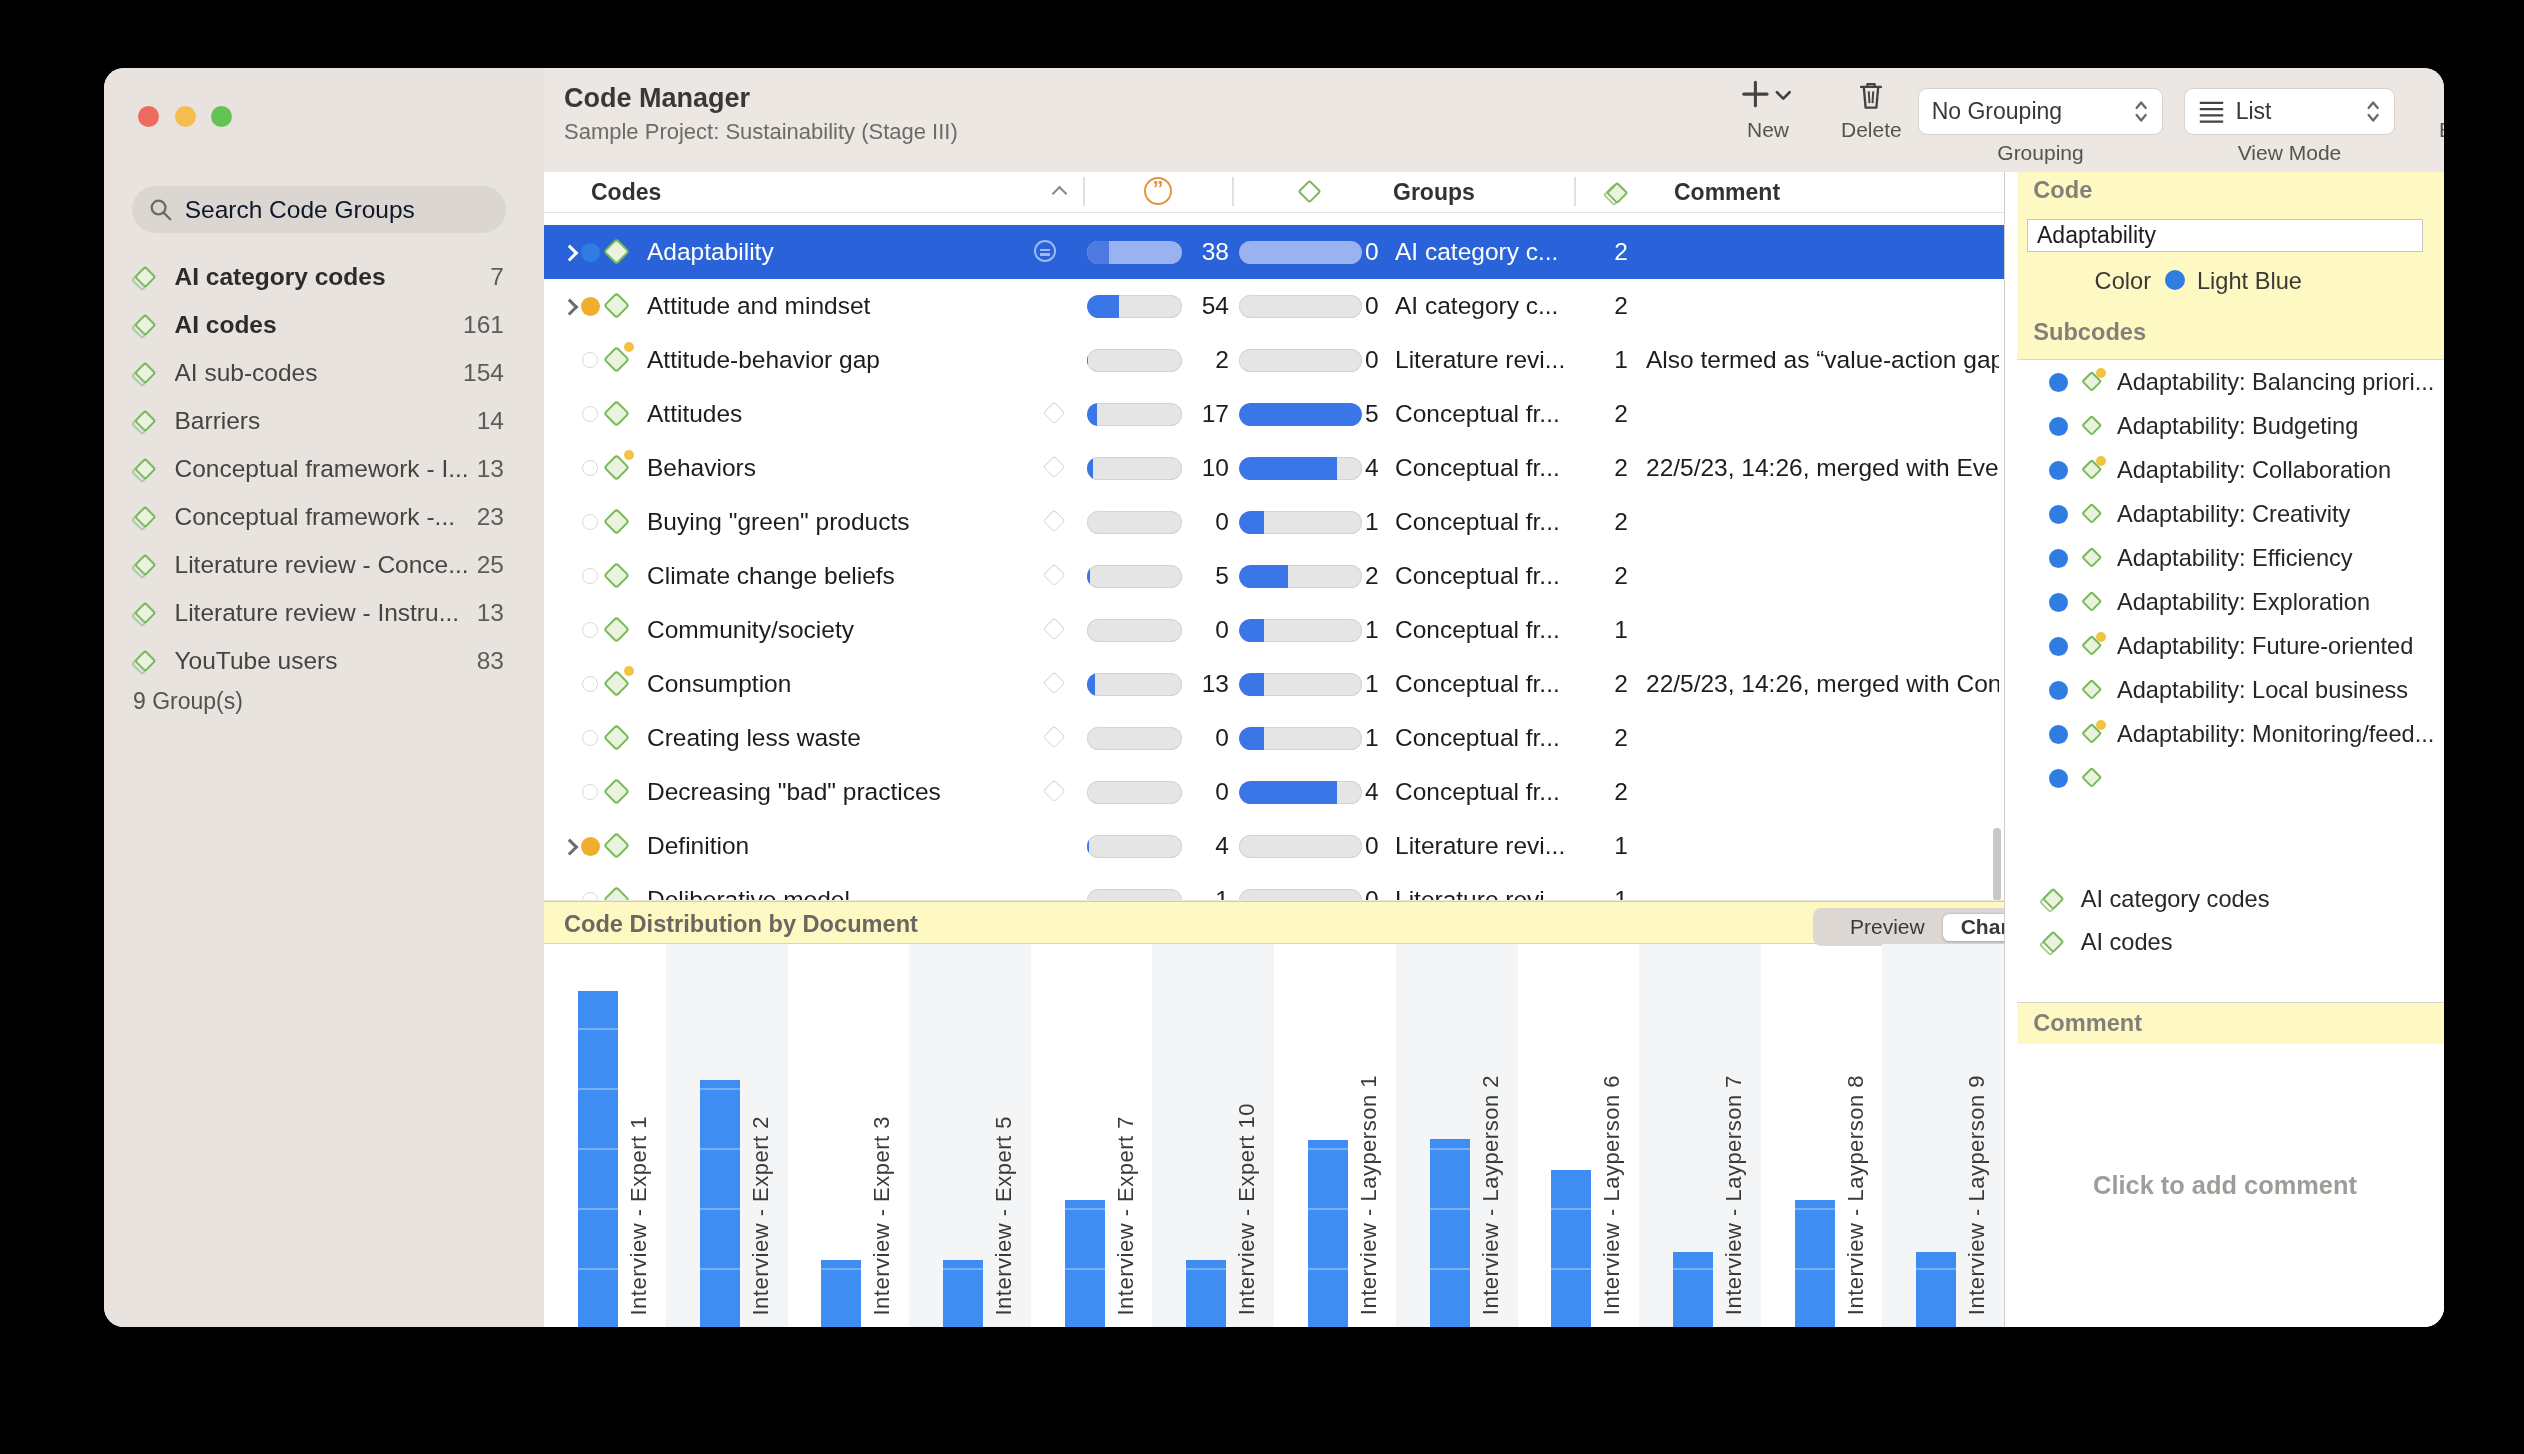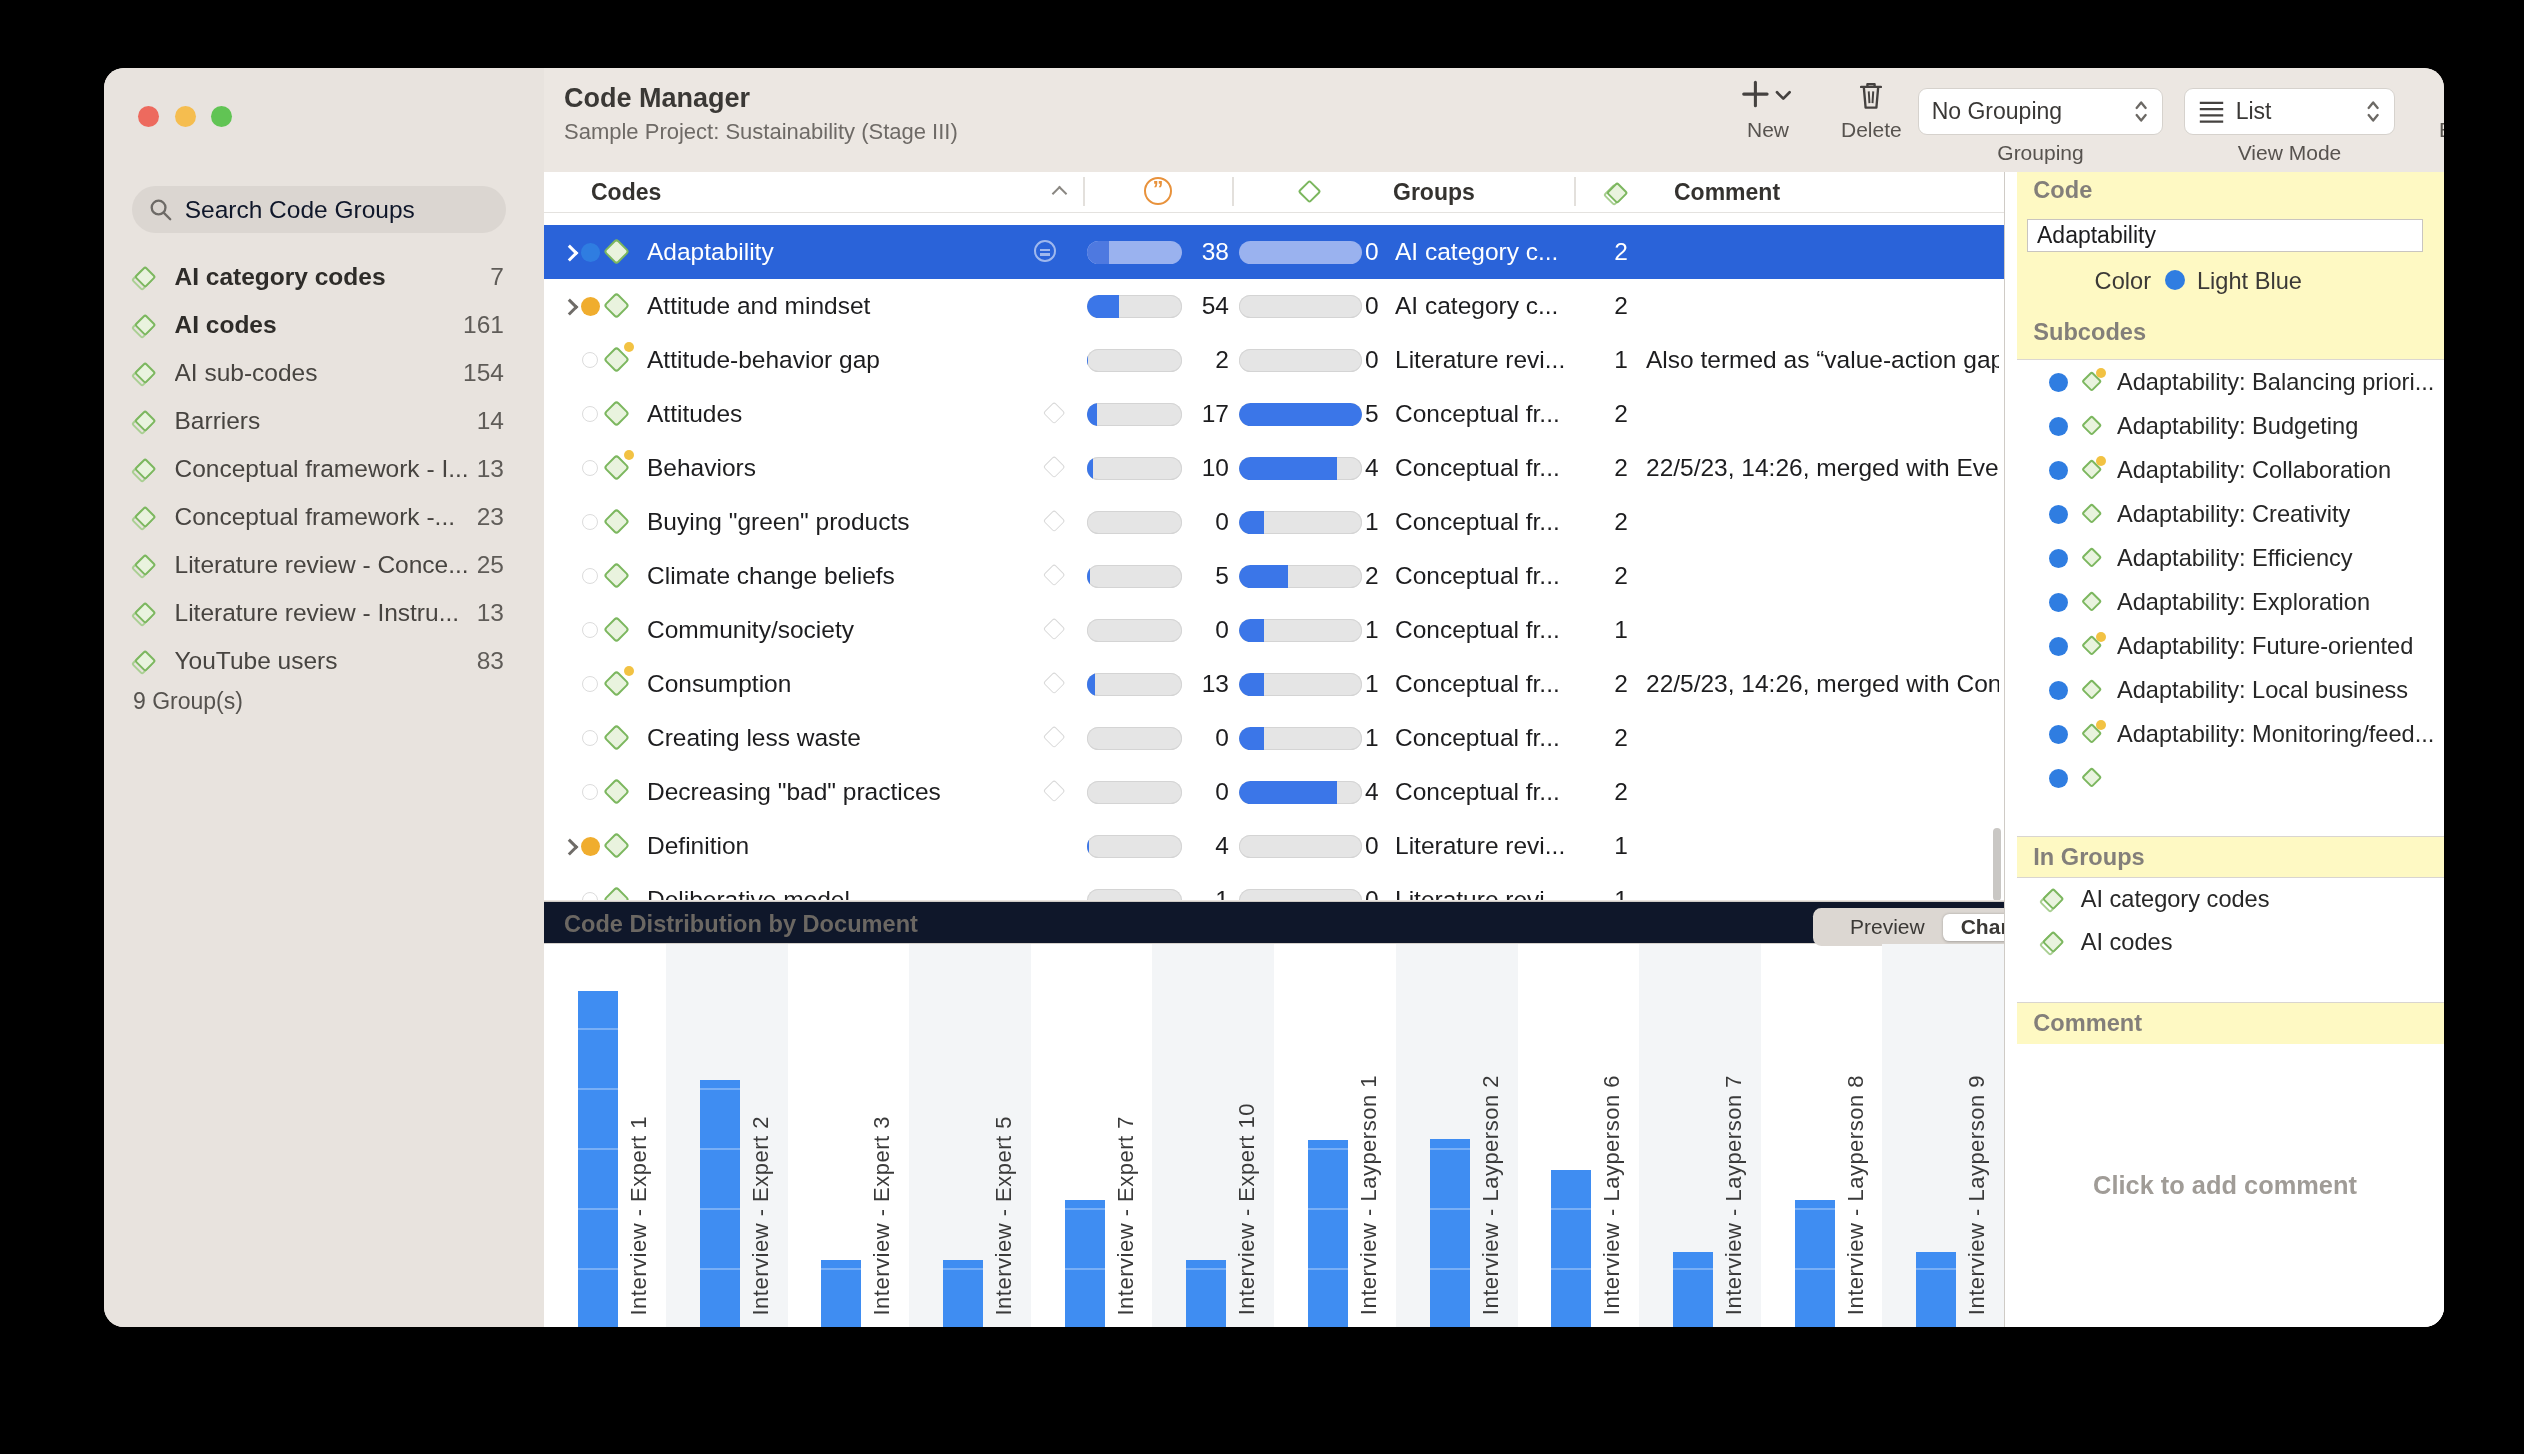--- a/index.html
+++ b/index.html
@@ -80,21 +80,21 @@
   .vthumb{position:absolute;right:2.7px;top:656px;width:8.2px;height:73px;border-radius:4.5px;background:#c9c7c4;}
   
   .qicon{position:relative;width:28px;height:28px;border:2.7px solid #e8923c;border-radius:50%;display:inline-block;}
   .qicon span{position:absolute;left:0;right:0;top:-3.6px;text-align:center;color:#e8923c;font-size:22px;font-weight:bold;}
   .hdiamond{width:17px;height:17px;transform:rotate(45deg);border:2.3px solid #7cb75f;background:#fff;
     border-radius:2.7px;display:inline-block;}
   .sortup{position:absolute;width:11px;height:11px;border-top:2.7px solid #8a8782;border-right:2.7px solid #8a8782;
     transform:rotate(-45deg);top:16.3px;}
   
   .bottompanel{position:absolute;left:440px;top:833px;width:1460px;height:426px;background:#fff;}
-  .bphead{position:absolute;left:0;top:0;width:1460px;height:43px;background:#0f172a;
+  .bphead{position:absolute;left:0;top:0;width:1460px;height:43px;background:#fef9c3;
     border-top:1.8px solid #cfcbc6;border-bottom:1.8px solid #d5d1cc;}
   .bptitle{position:absolute;left:20px;top:9px;font-size:23.6px;font-weight:bold;color:#6b6762;}
   .segctl{position:absolute;left:1269px;top:6.3px;height:31px;background:#dcd7d2;border-radius:8.2px;
     display:flex;align-items:center;padding:19px;}
   .seg{height:27px;border-radius:6.3px;display:flex;align-items:center;padding:0 18px;
     font-size:21px;color:#3b3936;}
   .seg.active{background:#fff;box-shadow:0 0.9px 2.7px rgba(0,0,0,.25);font-weight:bold;}
   .chart{position:absolute;left:0;top:43px;width:1460px;height:384px;overflow:hidden;}
   .ccol{position:absolute;top:0;bottom:0;}
   .ccol.alt{background:#f3f5f7;}
@@ -643,23 +643,20 @@
         </div>
         <div class="subrow">
           <span class="bdot"></span>
           <span class="dia">
             <i></i>
           </span>
           <span class="slbl"></span>
         </div>
       </div>
 
-    <div class="rsection" style="top:664px;height:42px;border-top:1.8px solid #d9d5d0;border-bottom:1.8px solid #d9d5d0;">
-      <span class="rsec-label" style="top:7.3px;">In Groups</span>
-    </div>
 
     <div id="ingroups-list" style="position:absolute;left:0;top:706px;width:440px;height:124px;overflow:hidden;background:#fff;">
         <div class="igrow">
           <span class="gicon">
             <i class="back"></i>
             <i></i>
           </span>
           <span class="glbl">AI category codes</span>
         </div>
         <div class="igrow">

